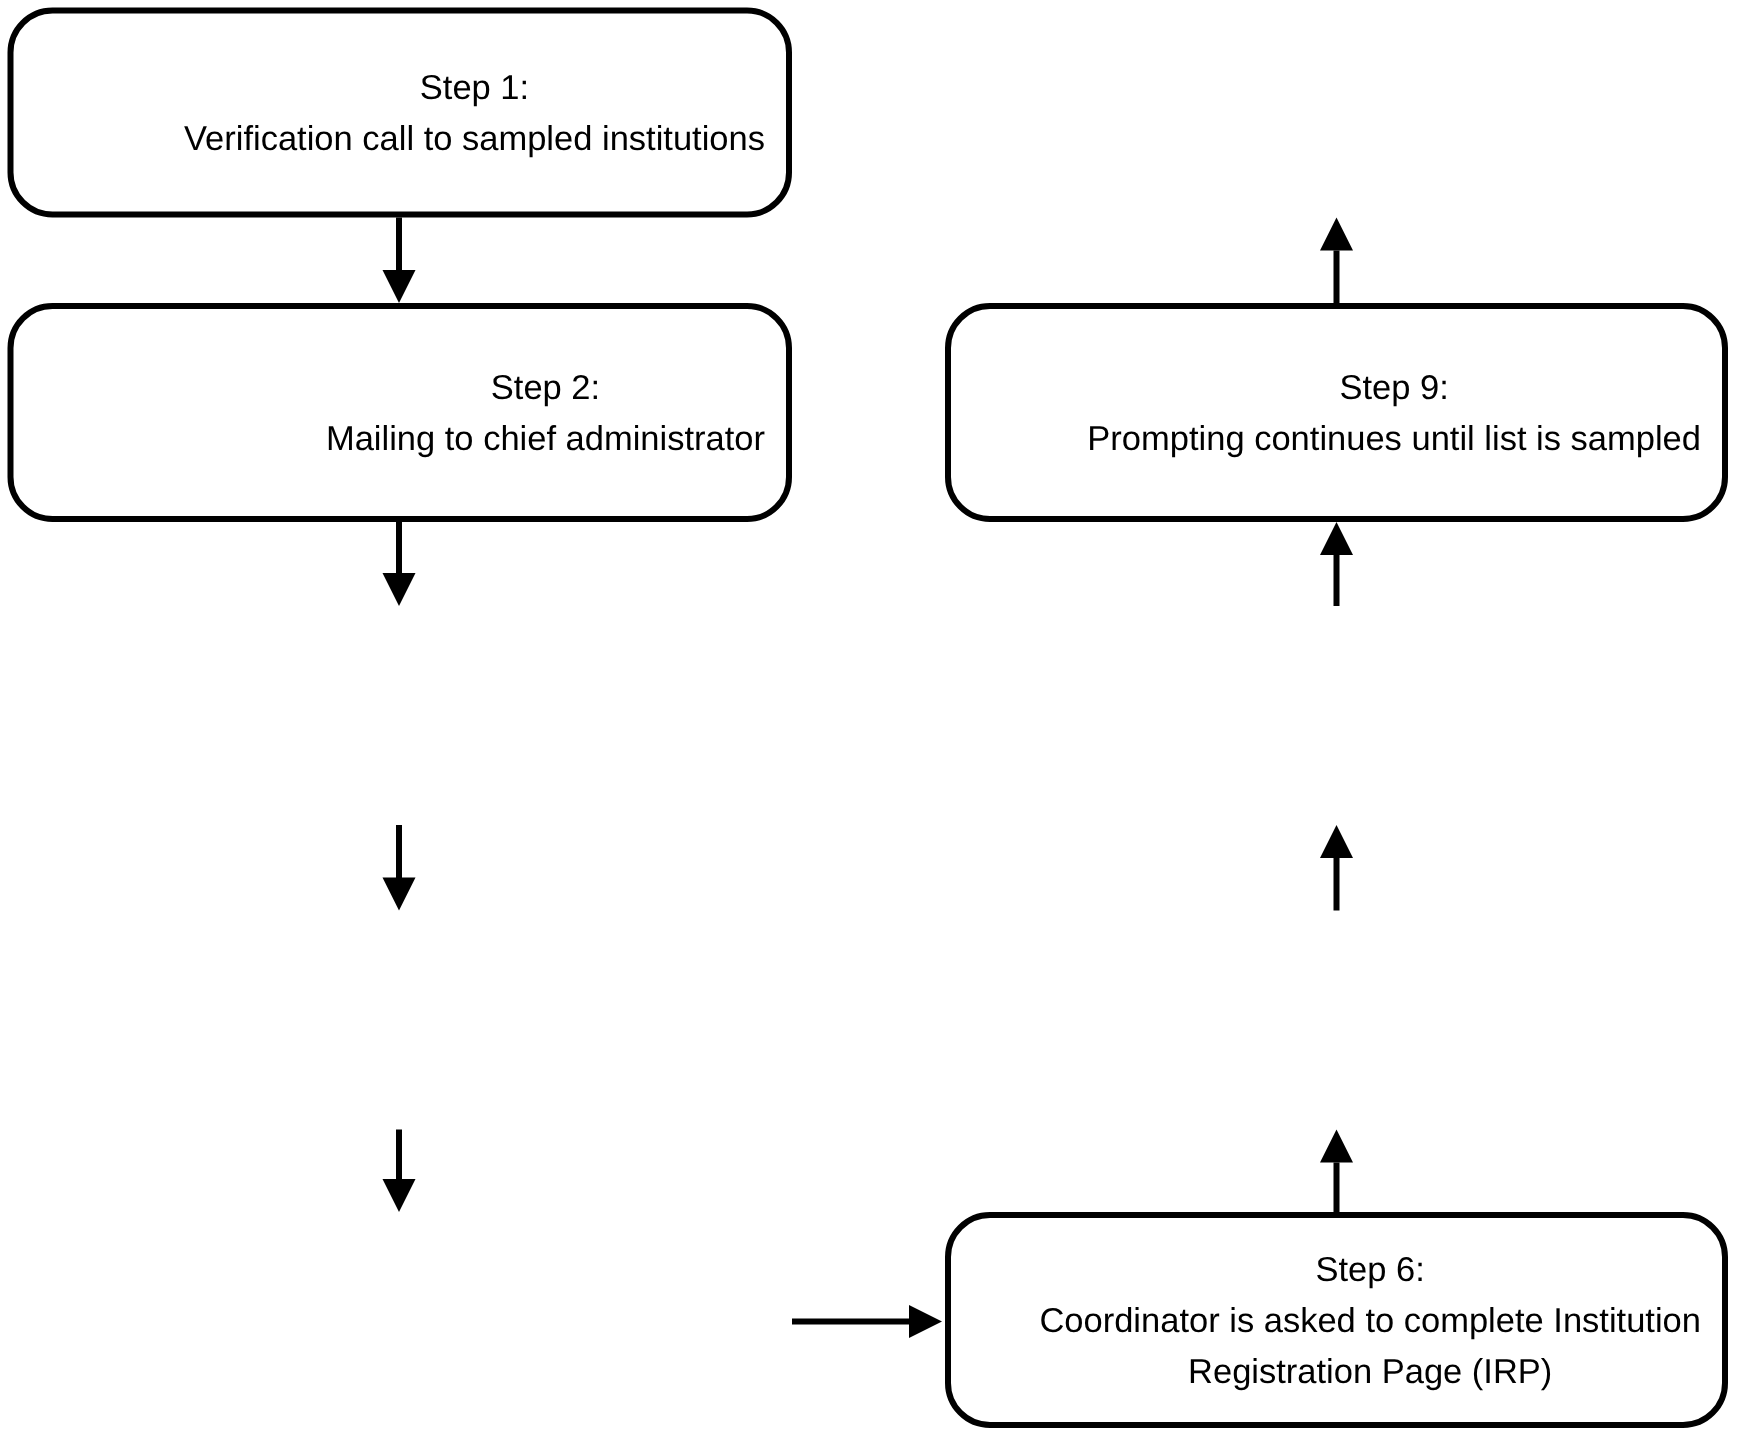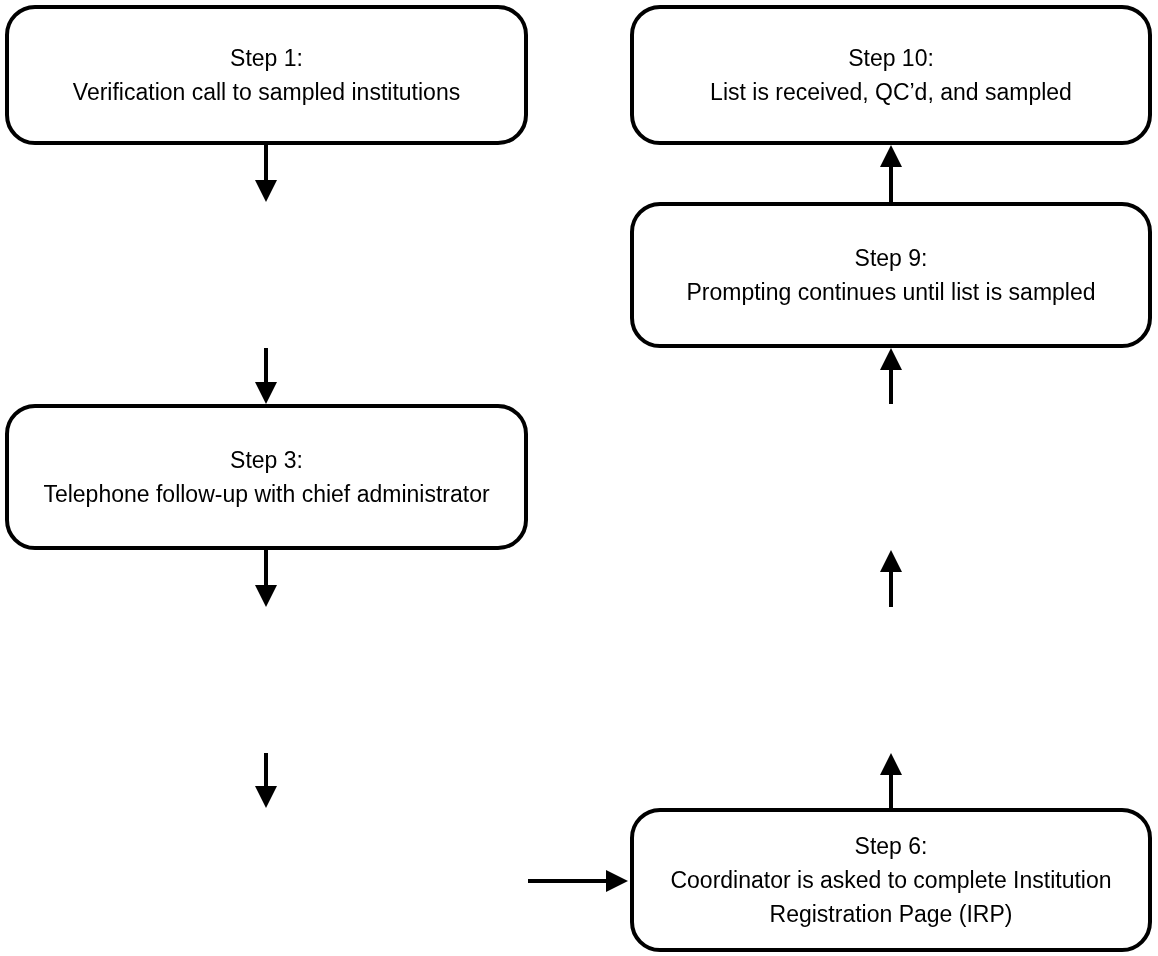--- a/index.html
+++ b/index.html
@@ -19,21 +19,21 @@
     overflow: hidden;
   }
   .node {
     position: absolute;
     box-sizing: border-box;
     background: #ffffff;
     border: 4px solid #000000;
     border-radius: 30px;
     display: flex;
     align-items: center;
-    justify-content: center;
+    justify-content: flex-end;
     text-align: center;
   }
   .node-text {
     font-size: 23px;
     line-height: 34px;
     color: #000000;
     padding: 0 14px;
     white-space: pre-line;
   }
   
@@ -85,32 +85,28 @@
 </head>
 <body>
 
 <div id="canvas">
 
   <div class="node col-left row-1">
     <div class="node-text">Step 1:
 Verification call to sampled institutions</div>
   </div>
 
-
-  <div class="node col-left row-3">
-    <div class="node-text">Step 3:
-Telephone follow-up with chief administrator</div>
+  <div class="node col-left row-2">
+    <div class="node-text">Step 2:
+Mailing to chief administrator</div>
   </div>
 
 
 
-  <div class="node col-right row-1">
-    <div class="node-text">Step 10:
-List is received, QC’d, and sampled</div>
-  </div>
+
 
   <div class="node col-right row-2">
     <div class="node-text">Step 9:
 Prompting continues until list is sampled</div>
   </div>
 
 
 
   <div class="node col-right row-5">
     <div class="node-text">Step 6:

